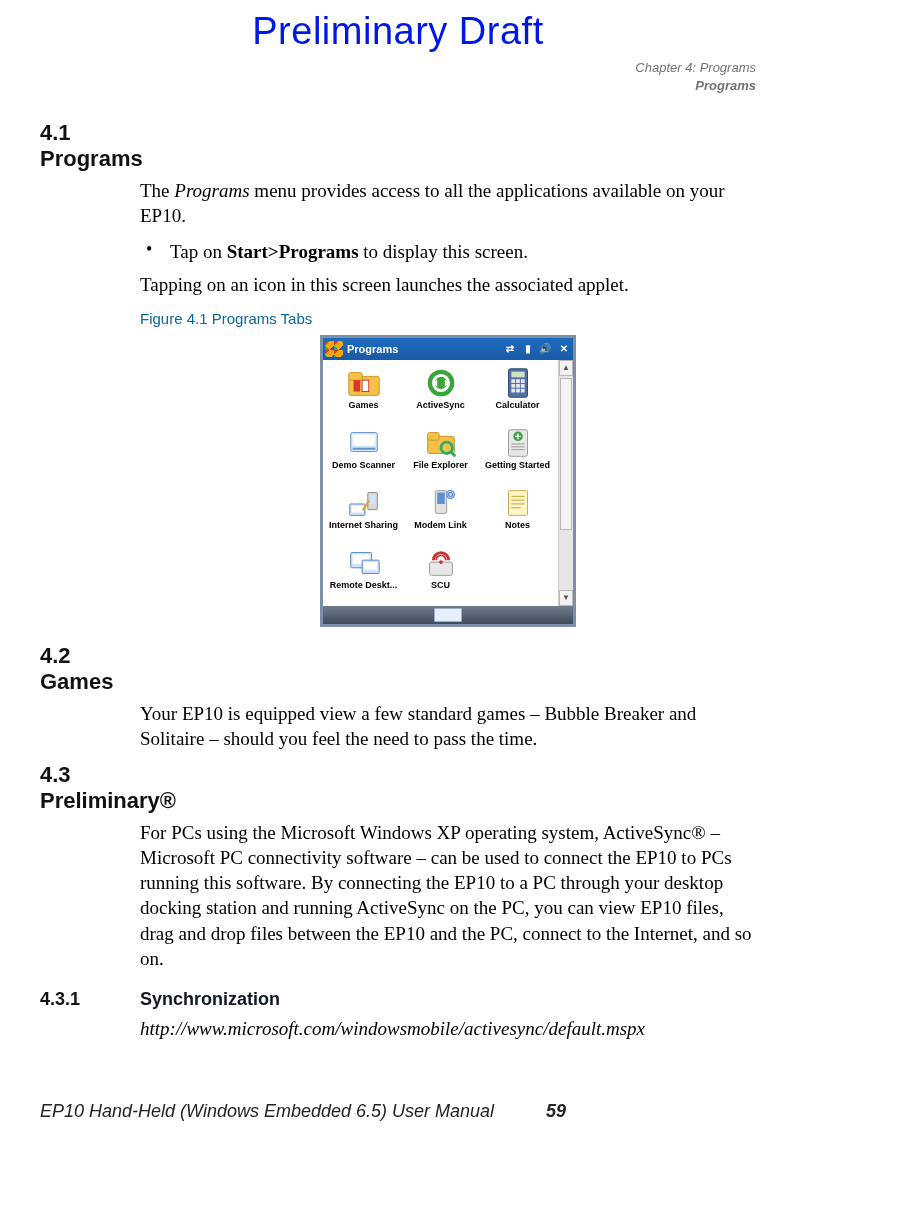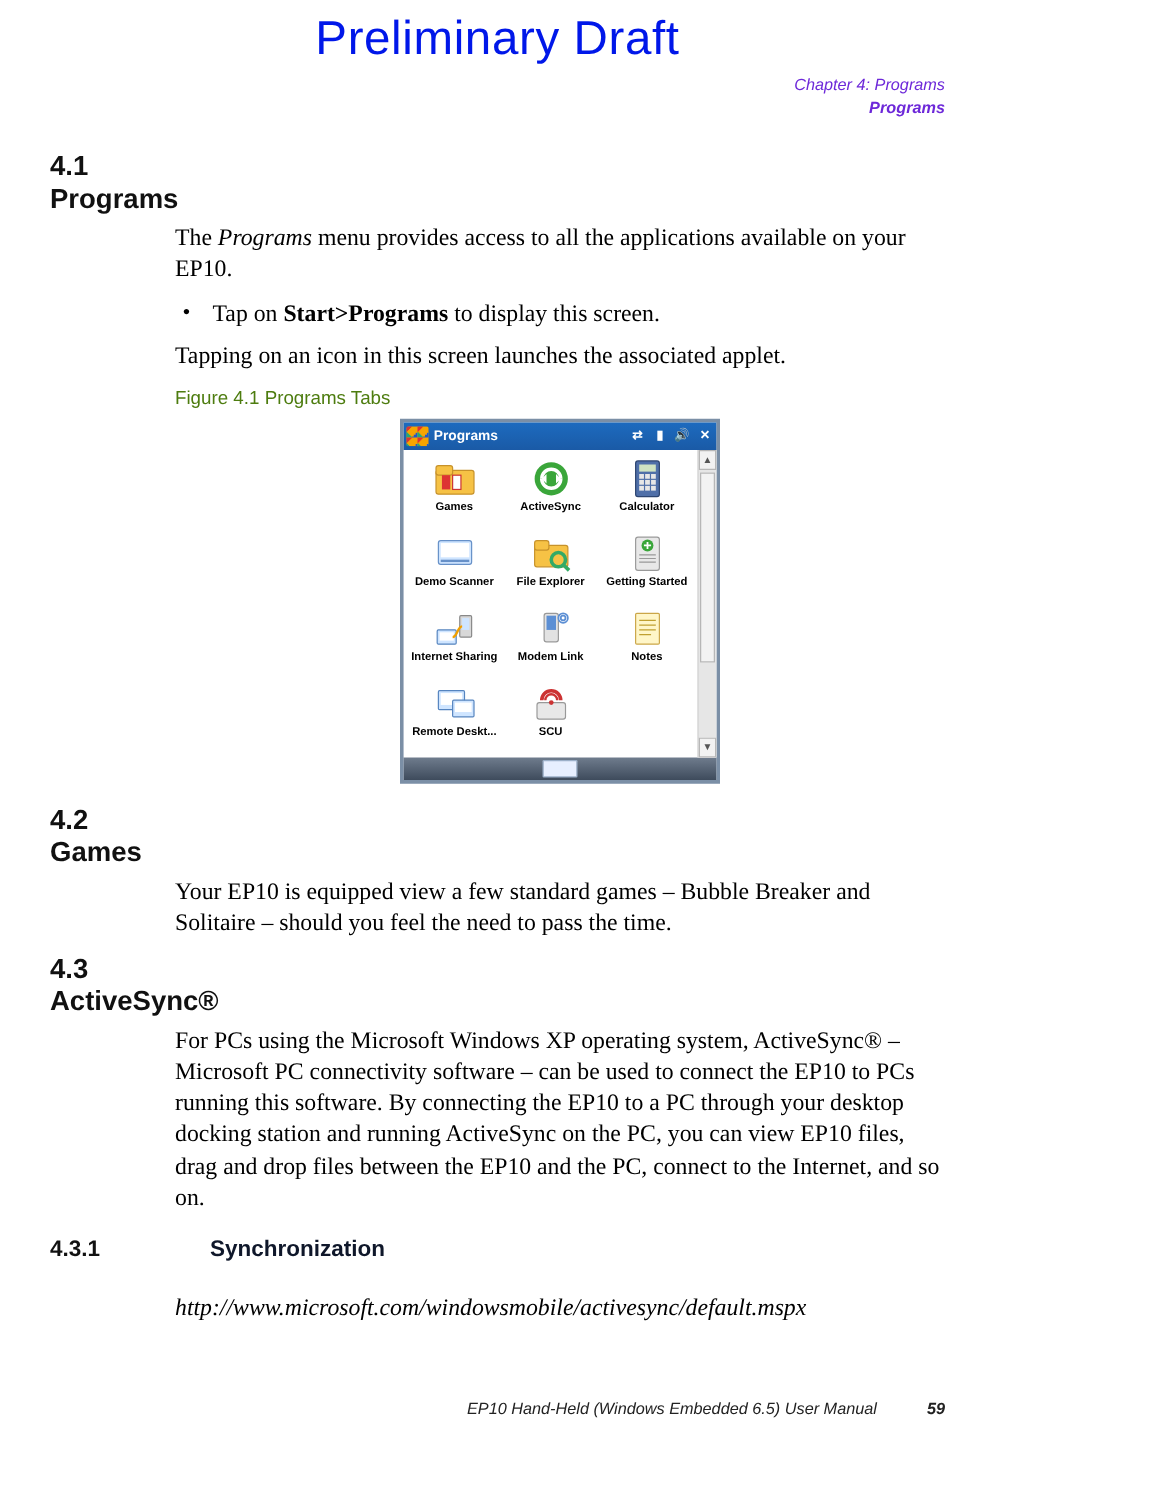--- a/index.html
+++ b/index.html
@@ -23,21 +23,21 @@
     font-size: 38px;
     font-weight: 400;
     letter-spacing: 0.5px;
     margin: 0 0 6px 0;
   }
   .chapter-info {
     text-align: right;
     font-family: Verdana, Arial, sans-serif;
     font-size: 13px;
     font-style: italic;
-    color: #6d28d9;
+    color: #737373;
     line-height: 1.35;
     margin-bottom: 26px;
   }
   .chapter-info .sub {
     font-weight: bold;
     font-style: italic;
   }
   .section {
     display: flex;
     align-items: baseline;
@@ -55,22 +55,21 @@
   .section .title {
     font-family: Verdana, Arial, sans-serif;
     font-weight: bold;
     font-size: 22px;
     color: #111;
   }
   .subsection {
     display: flex;
     align-items: flex-end;
     margin-top: 18px;
-    margin-bottom: 24px;
-    gap: 28px;
+    margin-bottom: 6px;
   }
   .subsection .num {
     width: 100px;
     font-family: Verdana, Arial, sans-serif;
     font-weight: bold;
     font-size: 18px;
     color: #111;
   }
   .subsection .title {
     font-family: Verdana, Arial, sans-serif;
@@ -102,21 +101,21 @@
     left: 6px;
     top: 0;
     font-size: 18px;
     line-height: 1.2;
   }
   .italic { font-style: italic; }
   .bold { font-weight: bold; }
   .figure-caption {
     font-family: Verdana, Arial, sans-serif;
     font-size: 15px;
-    color: #4d7c0f;
+    color: #0369a1;
     margin: 12px 0 6px 0;
   }
   .figure-wrap {
     display: flex;
     justify-content: center;
     margin: 6px 0 16px 0;
   }
   
   .device {
     width: 256px;
@@ -205,25 +204,24 @@
     background: linear-gradient(#6f7c8d, #3e4b5c);
     display: flex; align-items: center; justify-content: center;
   }
   .kbd {
     width: 26px; height: 12px; background: #e7efff; border: 1px solid #9cb0c9;
     border-radius: 1px;
   }
   .footer {
     margin-top: 60px;
     display: flex;
-    justify-content: flex-end;
     align-items: baseline;
-    gap: 40px;
-    font-family: Verdana, Arial, sans-serif;
-    font-size: 13px;
+    gap: 52px;
+    font-family: Verdana, Arial, sans-serif;
+    font-size: 18px;
     font-style: italic;
     color: #222;
   }
   .footer .pg {
     font-weight: bold;
     font-style: italic;
   }
 </style>
 </head>
 <body>
@@ -422,21 +420,21 @@
   <div class="section">
     <div class="num">4.2</div>
     <div class="title">Games</div>
   </div>
   <div class="body-indent">
     <p>Your EP10 is equipped view a few standard games – Bubble Breaker and Solitaire – should you feel the need to pass the time.</p>
   </div>
 
   <div class="section">
     <div class="num">4.3</div>
-    <div class="title">ActiveSync®</div>
+    <div class="title">Preliminary®</div>
   </div>
   <div class="body-indent">
     <p>For PCs using the Microsoft Windows XP operating system, ActiveSync® – Microsoft PC connectivity software – can be used to connect the EP10 to PCs running this software. By connecting the EP10 to a PC through your desktop docking station and running ActiveSync on the PC, you can view EP10 files, drag and drop files between the EP10 and the PC, connect to the Internet, and so on.</p>
   </div>
 
   <div class="subsection">
     <div class="num">4.3.1</div>
     <div class="title">Synchronization</div>
   </div>
   <div class="body-indent">

